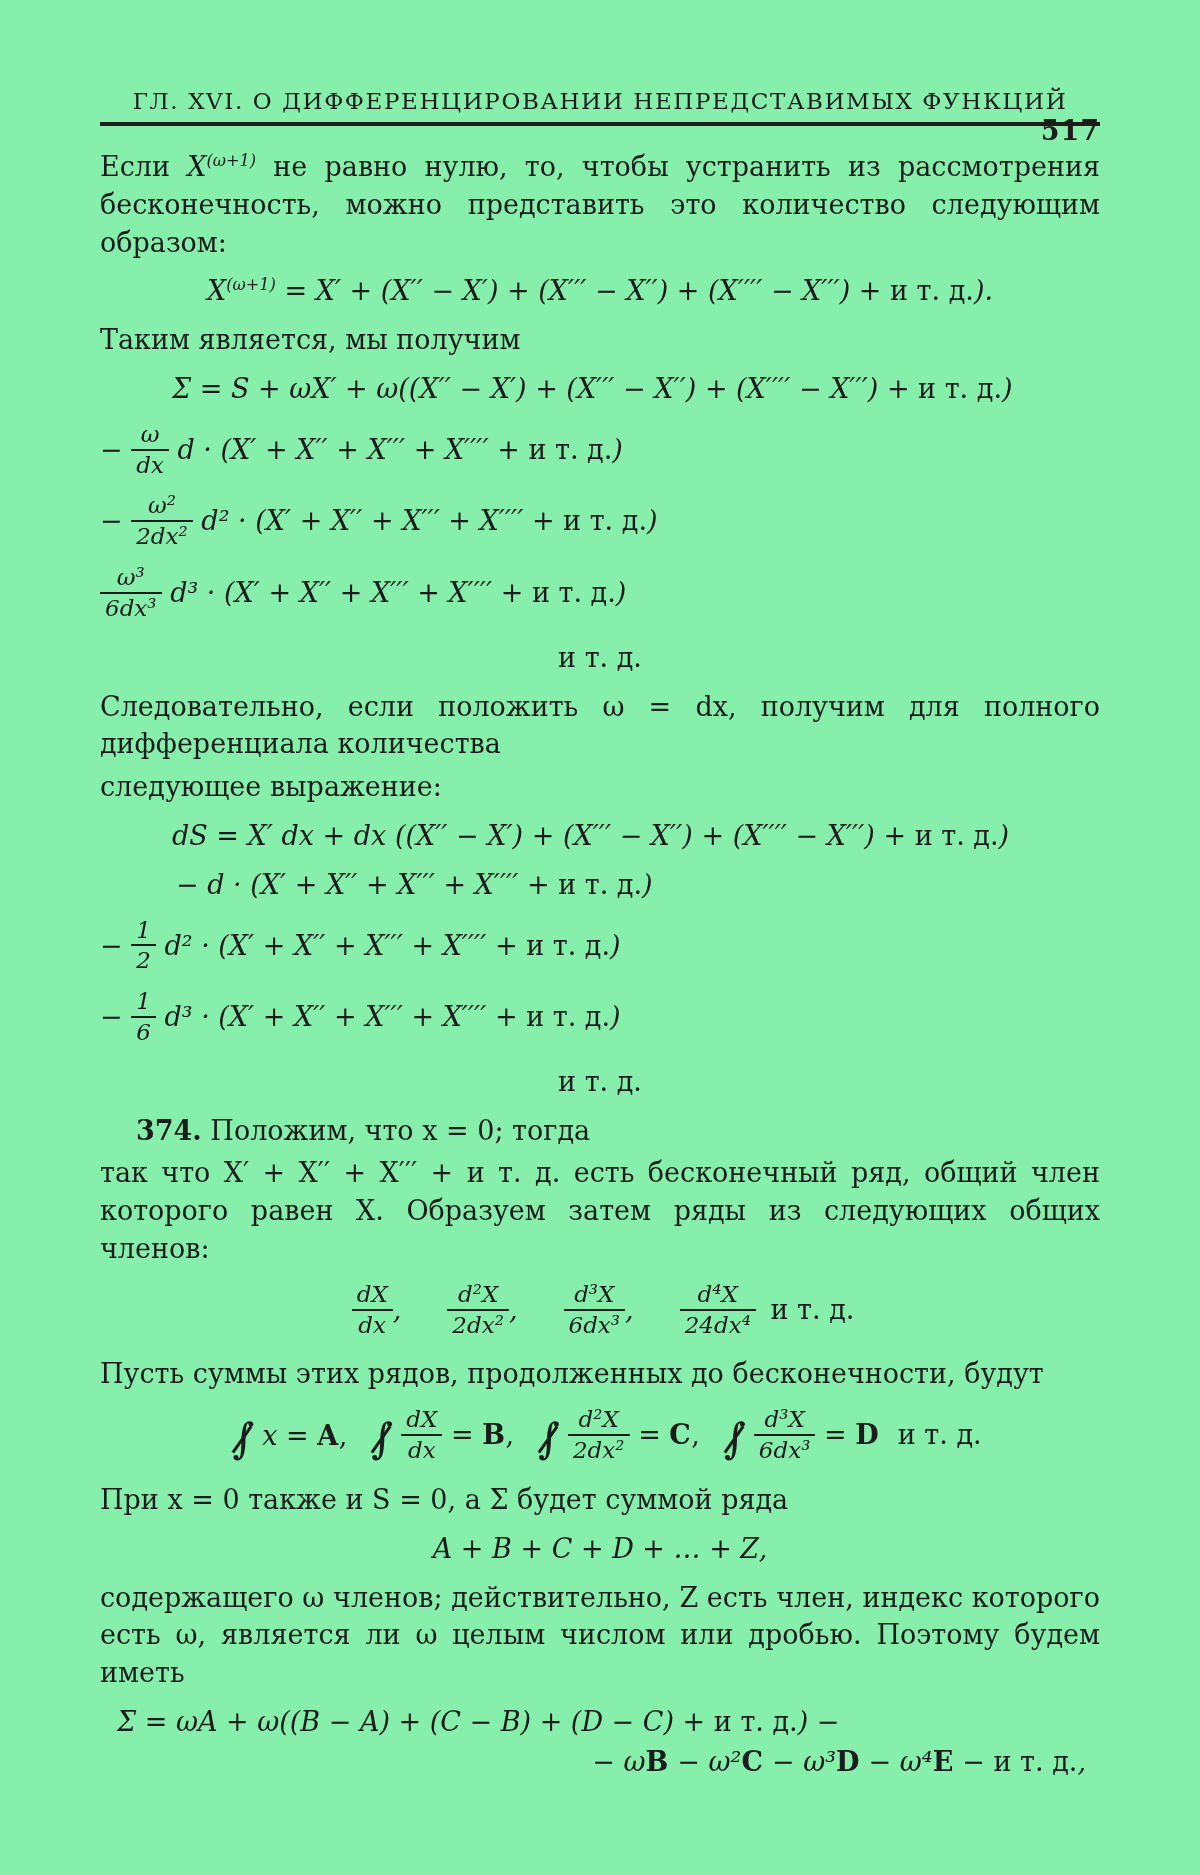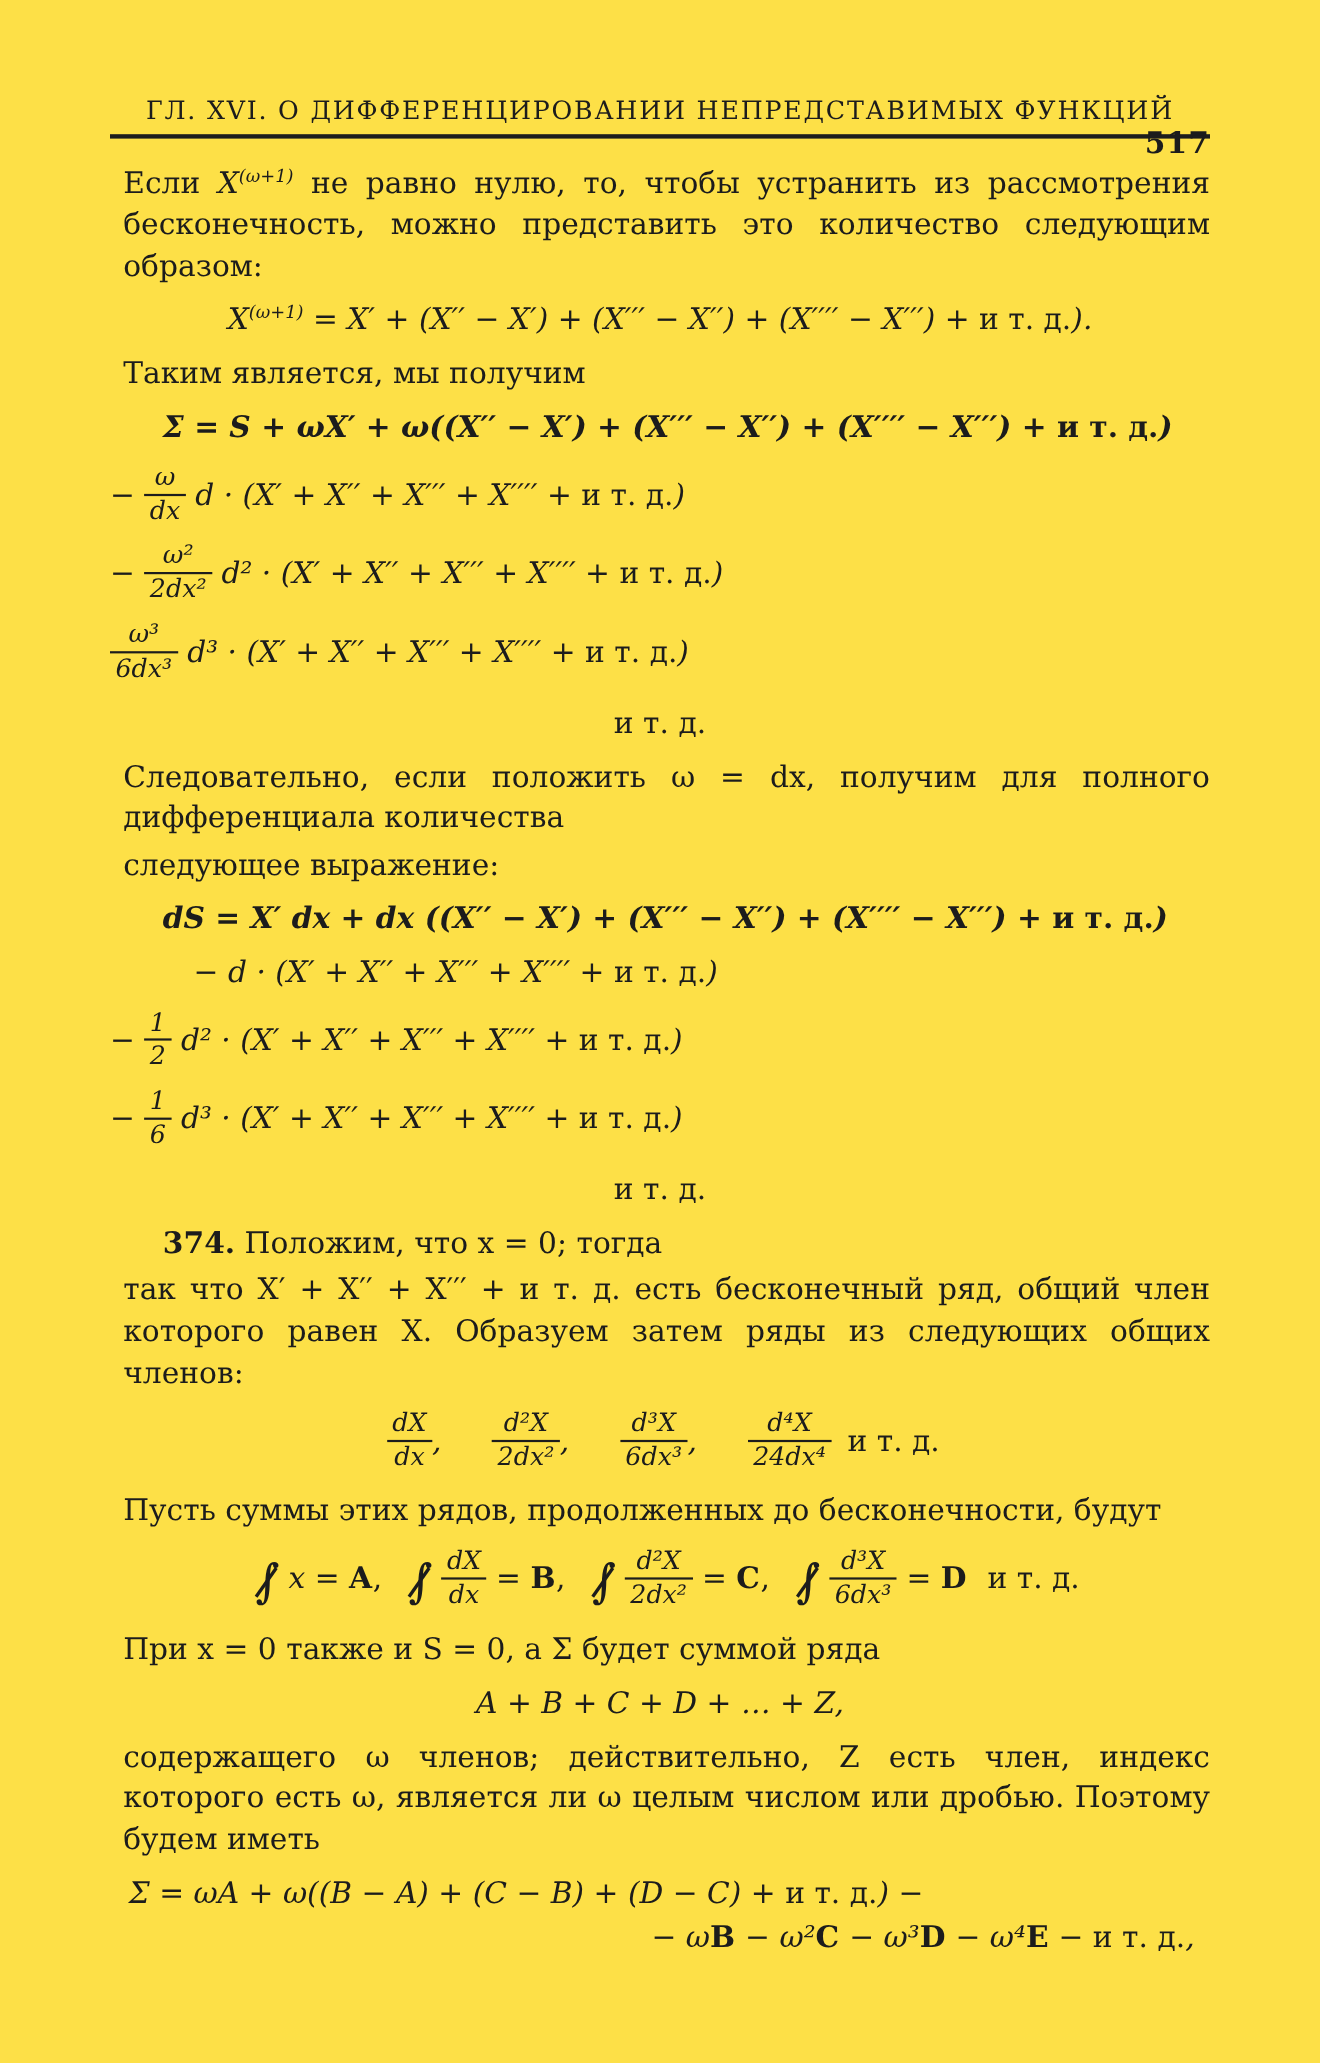--- a/index.html
+++ b/index.html
@@ -1,47 +1,47 @@
 <!DOCTYPE html>
 <html><head>
 <meta charset="utf-8">
 <style>
   * { box-sizing: border-box; }
   html, body { margin: 0; padding: 0; }
   body { width: 1200px; height: 1875px; background: #e9e8e4; }
   .page {
     width: 1200px; height: 1875px; overflow: hidden;
-    background: #fde047;
+    background: #86efac;
     padding: 78px 100px 0 100px;
     font-family: "DejaVu Serif", "Liberation Serif", serif;
     color: #1c1c1c;
     font-size: 27px;
     line-height: 1.40;
   }
   
   .header { position: relative; height: 38px; }
   .chapter {
     display: block; text-align: center;
     font-size: 23px; letter-spacing: 1.6px; padding-top: 7px;
     white-space: nowrap;
   }
   .pagenum { position: absolute; right: 0px; top: 2px; font-size: 27px; font-weight: bold; letter-spacing: 1px; margin-top: 32px; }
   .rule { border-top: 4px solid #1d1d1d; margin-top: 6px; margin-bottom: 22px; }
 
   
-  p.body { margin: 0 0 5px 12px; text-align: justify; }
+  p.body { margin: 0 0 5px 0; text-align: justify; }
   .indent { text-indent: 36px; }
   .secnum { font-weight: bold; }
 
   
   .formula { text-align: center; margin: 11px 0; }
   .formula span { white-space: pre-wrap; }
   .formula.left { text-align: left; }
   .formula.right { text-align: right; padding-right: 14px; }
-  .ml48  { margin-left: 48px; font-weight: bold; }
+  .ml48  { margin-left: 72px; }
   .ml180 { margin-left: 76px; }
   .ml200 { margin-left: 200px; }
   .fr-line { margin: 16px 0; }
   .it { font-style: italic; }
   .up { font-style: normal; }
   sup { font-size: 0.60em; vertical-align: super; font-style: italic; }
 
   
   .frac { display: inline-block; vertical-align: middle; text-align: center; font-size: 23px; line-height: 1.08; font-style: italic; position: relative; top: -2px; }
   .frac .num { display: block; padding: 0 5px 2px 5px; border-bottom: 2px solid #1c1c1c; white-space: pre-wrap; }

